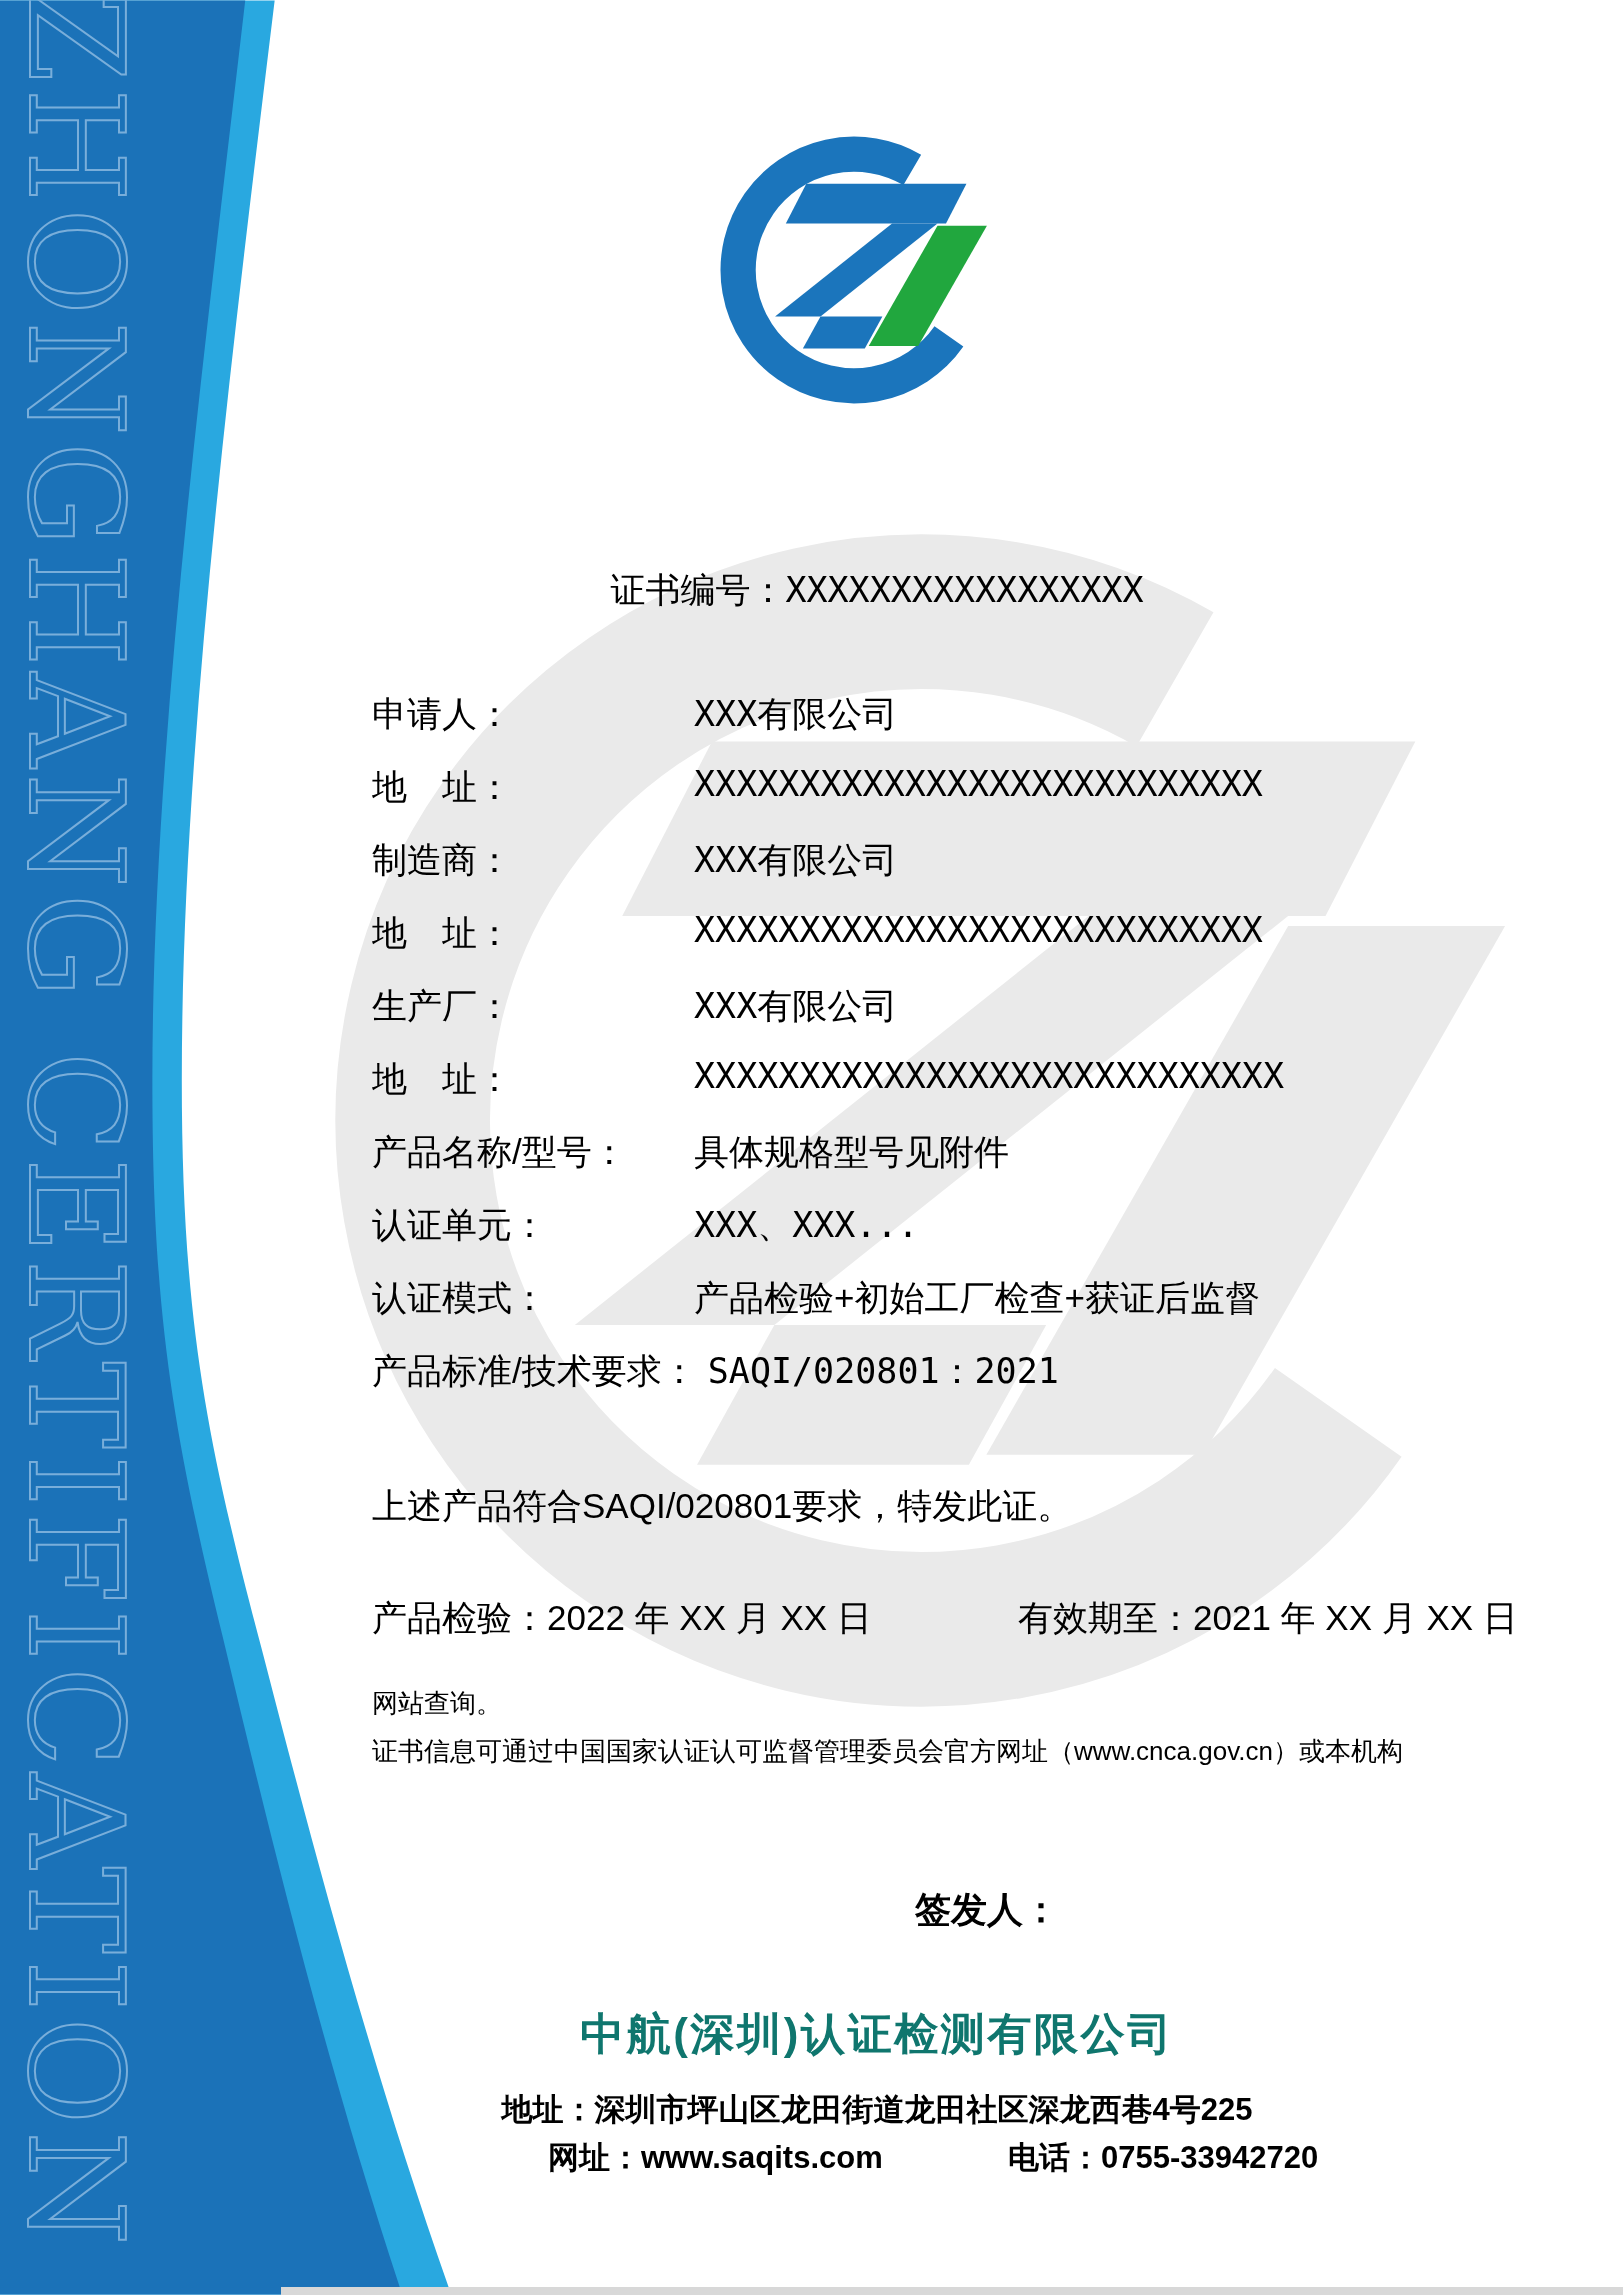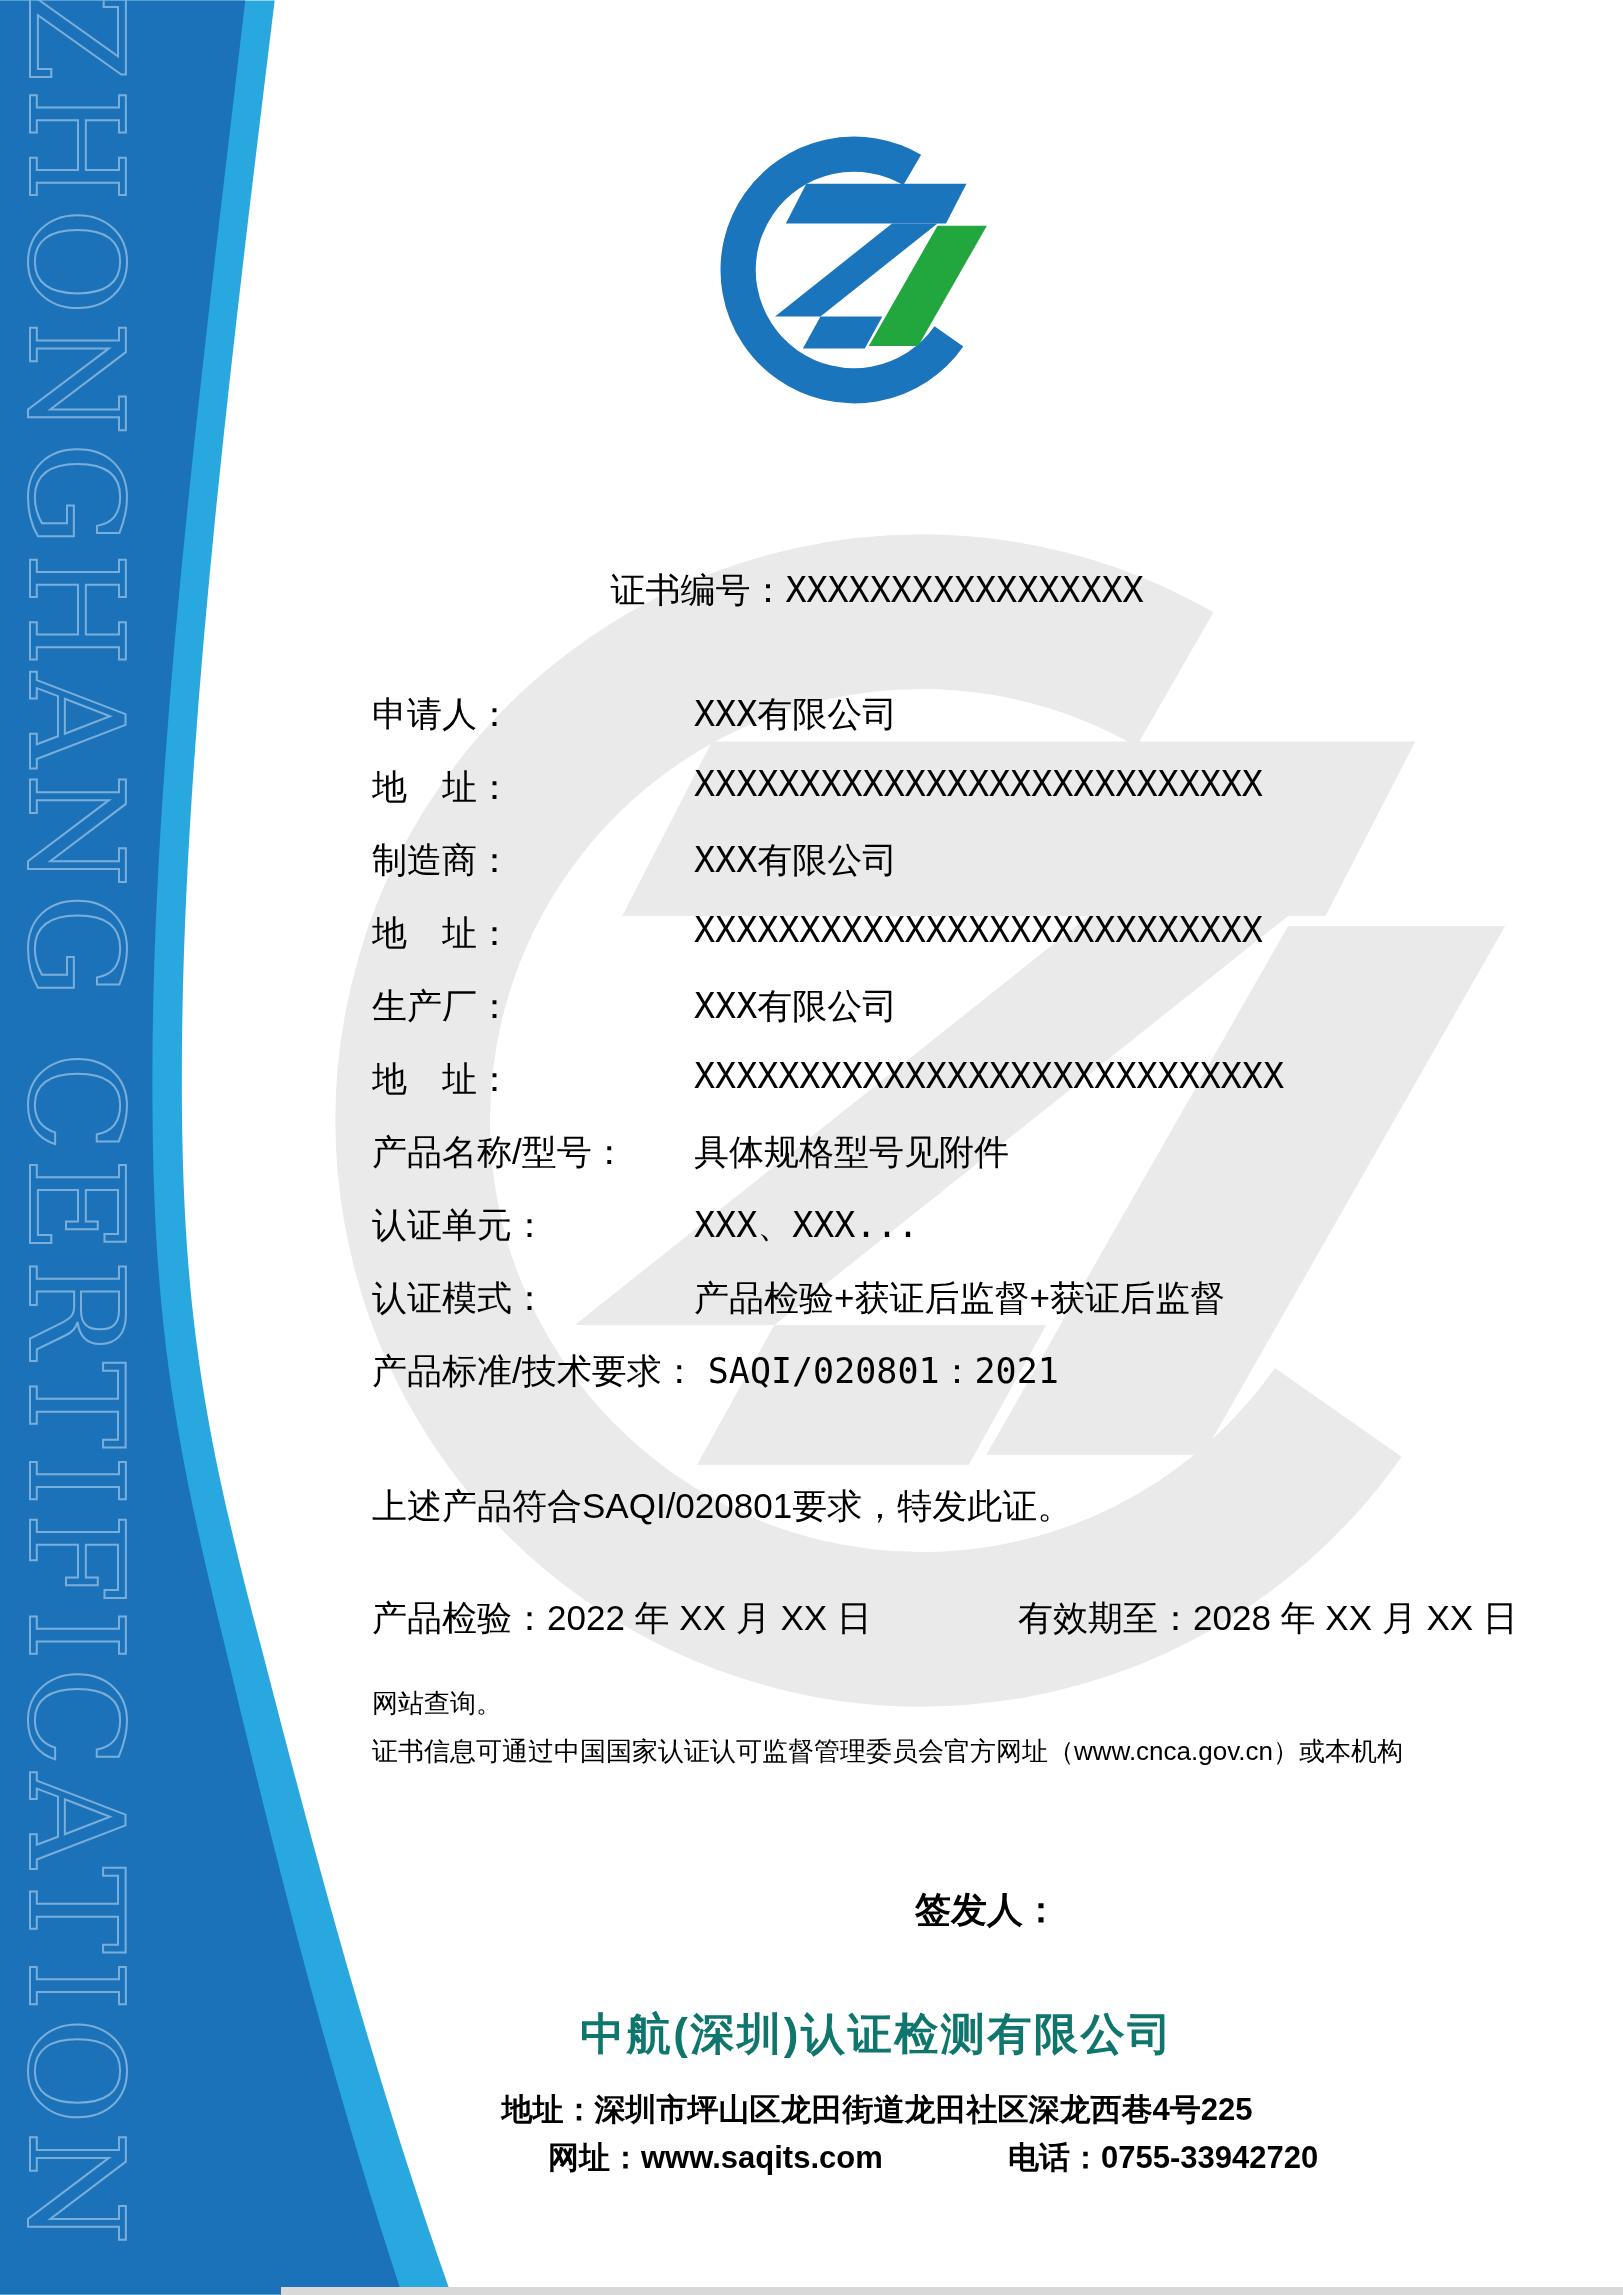--- a/index.html
+++ b/index.html
@@ -139,35 +139,35 @@
       <div class="field-row">
         <div class="field-label">产品名称/型号：</div>
         <div class="field-value">具体规格型号见附件</div>
       </div>
       <div class="field-row">
         <div class="field-label">认证单元：</div>
         <div class="field-value xfont">XXX、XXX...</div>
       </div>
       <div class="field-row">
         <div class="field-label">认证模式：</div>
-        <div class="field-value">产品检验+获证后监督+获证后监督</div>
+        <div class="field-value">产品检验+初始工厂检查+获证后监督</div>
       </div>
       <div class="field-row wide">
         <div class="field-label">产品标准/技术要求：</div>
         <div class="field-value xfont">SAQI/020801：2021</div>
       </div>
     </div>
 
     <div class="statement">上述产品符合SAQI/020801要求，特发此证。</div>
 
     <div class="date-issue">
       <span>产品检验：</span><span>2022 年 XX 月 XX 日</span>
     </div>
     <div class="date-valid">
-      <span>有效期至：</span><span>2028 年 XX 月 XX 日</span>
+      <span>有效期至：</span><span>2021 年 XX 月 XX 日</span>
     </div>
 
     <div class="notes">
       <div class="note-line">网站查询。</div>
       <div class="note-line">证书信息可通过中国国家认证认可监督管理委员会官方网址（www.cnca.gov.cn）或本机构</div>
     </div>
 
     <div class="signer">签发人：</div>
 
     <div class="company">中航(深圳)认证检测有限公司</div>

